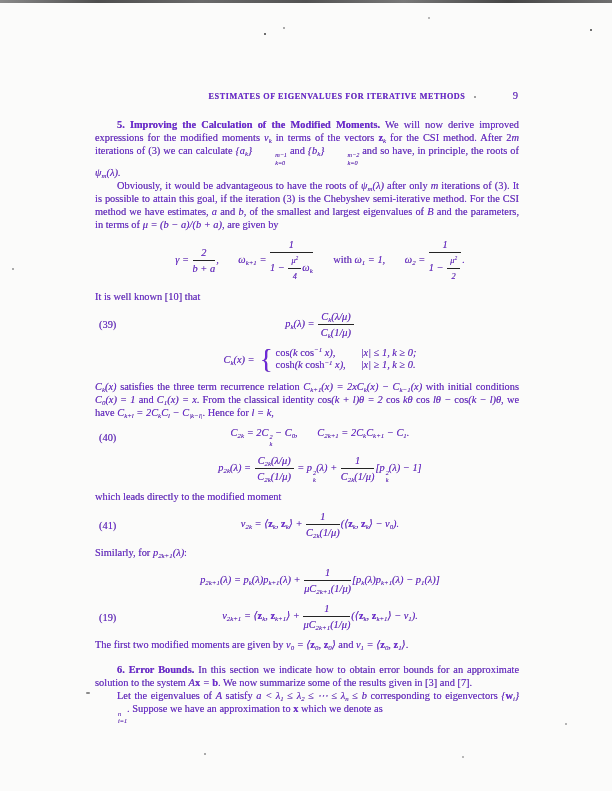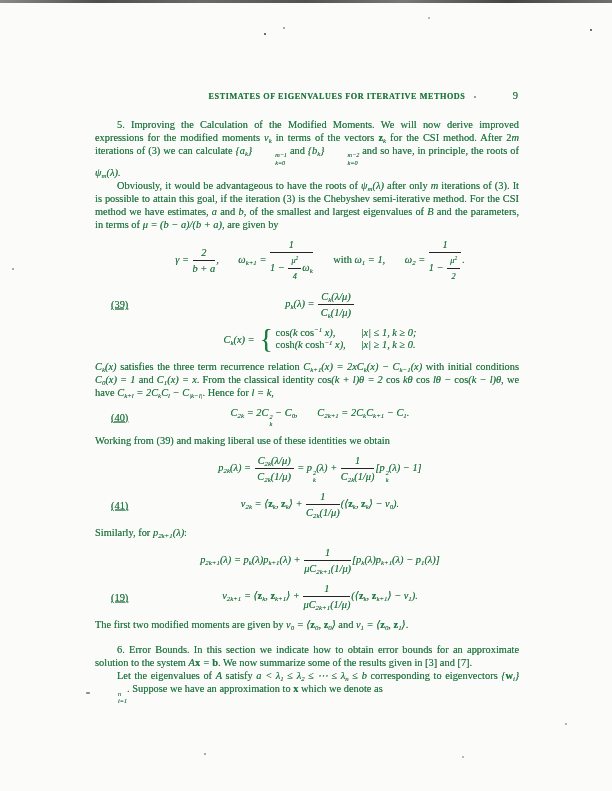--- a/index.html
+++ b/index.html
@@ -5,21 +5,21 @@
   * { box-sizing: border-box; }
   html, body { margin: 0; padding: 0; }
   body {
     width: 612px; height: 791px;
     background: #fbfbfa;
     position: relative; overflow: hidden;
   }
   .page {
     position: absolute; inset: 0;
     font-family: "Liberation Serif", "DejaVu Serif", serif;
-    color: #15803d;
+    color: #6d28d9;
   }
   .edge-band {
     position: absolute; top: 0; left: 0; width: 612px; height: 3px;
     background: linear-gradient(90deg,#8a8a8a 0%,#4e4e4e 16%,#6a6a6a 33%,#525252 50%,#787878 66%,#454545 83%,#6f6f6f 100%);
   }
   .speck { position: absolute; border-radius: 50%; }
   .content {
     position: absolute; left: 95px; top: 90px; width: 424px;
     font-size: 10.4px; line-height: 13px;
     text-align: justify;
@@ -27,30 +27,29 @@
   }
   .runhead { position: relative; height: 11px; margin-bottom: 17px; }
   .rtitle {
     display: block; text-align: center; transform: translateX(30px);
     font-size: 8.2px; font-weight: 700; letter-spacing: 0.55px; white-space: nowrap;
   }
   .pageno { position: absolute; right: 1px; top: -1px; font-size: 10.5px; }
   p { margin: 0; }
   .ind { text-indent: 22px; }
   .sec { margin-top: 12px; }
-  .lead { font-weight: 400; }
+  .lead { font-weight: 700; }
   .gap { margin-top: 3px; }
   .eq {
     position: relative; margin: 7px 0; padding-left: 26px;
     text-align: center; font-style: italic;
   }
   .eqnum {
-    position: absolute; left: 16px; top: 50%; transform: translateY(-50%);
+    position: absolute; left: 4px; top: 50%; transform: translateY(-50%);
     font-style: normal;
-    text-decoration: underline;
   }
   .mx { display: inline-block; vertical-align: middle; }
   .m { font-style: italic; }
   .rm { font-style: normal; }
   b { font-style: normal; font-weight: 700; }
   sub, sup { font-size: 0.66em; line-height: 0; position: relative; vertical-align: baseline; }
   sub { bottom: -0.28em; }
   sup { top: -0.5em; }
   .frac { display: inline-block; vertical-align: middle; text-align: center; margin: 0 1px; }
   .fn { display: block; padding: 0 3px 1px; border-bottom: 1px solid #242424; }
@@ -100,20 +99,21 @@
               <span>m−2</span>
               <span>k=0</span>
             </span></span> and so have, in principle, the roots of <span class="m">ψ<sub>m</sub>(λ)</span>.</span></p>
 
     <p class="ind">Obviously, it would be advantageous to have the roots of <span class="m">ψ<sub>m</sub>(λ)</span> after only <span class="m">m</span> iterations of (3). It is possible to attain this goal, if the iteration (3) is the Chebyshev semi-iterative method. For the CSI method we have estimates, <span class="m">a</span> and <span class="m">b</span>, of the smallest and largest eigenvalues of <span class="m">B</span> and the parameters, in terms of <span class="m">μ = (b − a)/(b + a)</span>, are given by</p>
 
     <div class="eq">
       <span class="mx">γ = <span class="frac"><span class="fn">2</span><span class="fd">b + a</span></span>,<span class="q"></span> ω<sub>k+1</sub> = <span class="frac"><span class="fn">1</span><span class="fd">1 − <span class="frac"><span class="fn">μ<sup>2</sup></span><span class="fd">4</span></span>ω<sub>k</sub></span></span><span class="q"></span> <span class="rm">with</span> ω<sub>1</sub> = 1,<span class="q"></span> ω<sub>2</sub> = <span class="frac"><span class="fn">1</span><span class="fd">1 − <span class="frac"><span class="fn">μ<sup>2</sup></span><span class="fd">2</span></span></span></span>.</span>
     </div>
 
+    <p>It is well known [10] that</p>
 
     <div class="eq">
       <span class="eqnum">(39)</span>
       <span class="mx">p<sub>k</sub>(λ) = <span class="frac"><span class="fn">C<sub>k</sub>(λ/μ)</span><span class="fd">C<sub>k</sub>(1/μ)</span></span></span>
     </div>
 
 
     <div class="eq">
       <span class="mx cases">
         <span>C<sub>k</sub>(x) = </span>
@@ -130,32 +130,32 @@
     <p><span class="m">C<sub>k</sub>(x)</span> satisfies the three term recurrence relation <span class="m">C<sub>k+1</sub>(x) = 2xC<sub>k</sub>(x) − C<sub>k−1</sub>(x)</span> with initial conditions <span class="m">C<sub>0</sub>(x) = 1</span> and <span class="m">C<sub>1</sub>(x) = x</span>. From the classical identity <span class="m"><span class="rm">cos</span>(k + l)θ = 2 <span class="rm">cos</span> kθ <span class="rm">cos</span> lθ − <span class="rm">cos</span>(k − l)θ</span>, we have <span class="m">C<sub>k+l</sub> = 2C<sub>k</sub>C<sub>l</sub> − C<sub>|k−l|</sub></span>. Hence for <span class="m">l = k</span>,</p>
 
     <div class="eq">
       <span class="eqnum">(40)</span>
       <span class="mx">C<sub>2k</sub> = 2C<span class="stk">
             <span>2</span>
             <span>k</span>
           </span> − C<sub>0</sub>,<span class="q"></span> C<sub>2k+1</sub> = 2C<sub>k</sub>C<sub>k+1</sub> − C<sub>1</sub>.</span>
     </div>
 
-    <p>Working from (39) and making liberal use of these identities we obtain</p>
 
     <div class="eq">
       <span class="mx">p<sub>2k</sub>(λ) = <span class="frac"><span class="fn">C<sub>2k</sub>(λ/μ)</span><span class="fd">C<sub>2k</sub>(1/μ)</span></span> = p<span class="stk">
             <span>2</span>
             <span>k</span>
           </span>(λ) + <span class="frac"><span class="fn">1</span><span class="fd">C<sub>2k</sub>(1/μ)</span></span>[p<span class="stk">
             <span>2</span>
             <span>k</span>
           </span>(λ) − 1]</span>
     </div>
 
+    <p>which leads directly to the modified moment</p>
 
     <div class="eq">
       <span class="eqnum">(41)</span>
       <span class="mx">ν<sub>2k</sub> = ⟨<b>z</b><sub>k</sub>, <b>z</b><sub>k</sub>⟩ + <span class="frac"><span class="fn">1</span><span class="fd">C<sub>2k</sub>(1/μ)</span></span>(⟨<b>z</b><sub>k</sub>, <b>z</b><sub>k</sub>⟩ − ν<sub>0</sub>).</span>
     </div>
 
     <p class="gap">Similarly, for <span class="m">p<sub>2k+1</sub>(λ)</span>:</p>
 
     <div class="eq">
       <span class="mx">p<sub>2k+1</sub>(λ) = p<sub>k</sub>(λ)p<sub>k+1</sub>(λ) + <span class="frac"><span class="fn">1</span><span class="fd">μC<sub>2k+1</sub>(1/μ)</span></span>[p<sub>k</sub>(λ)p<sub>k+1</sub>(λ) − p<sub>1</sub>(λ)]</span>

